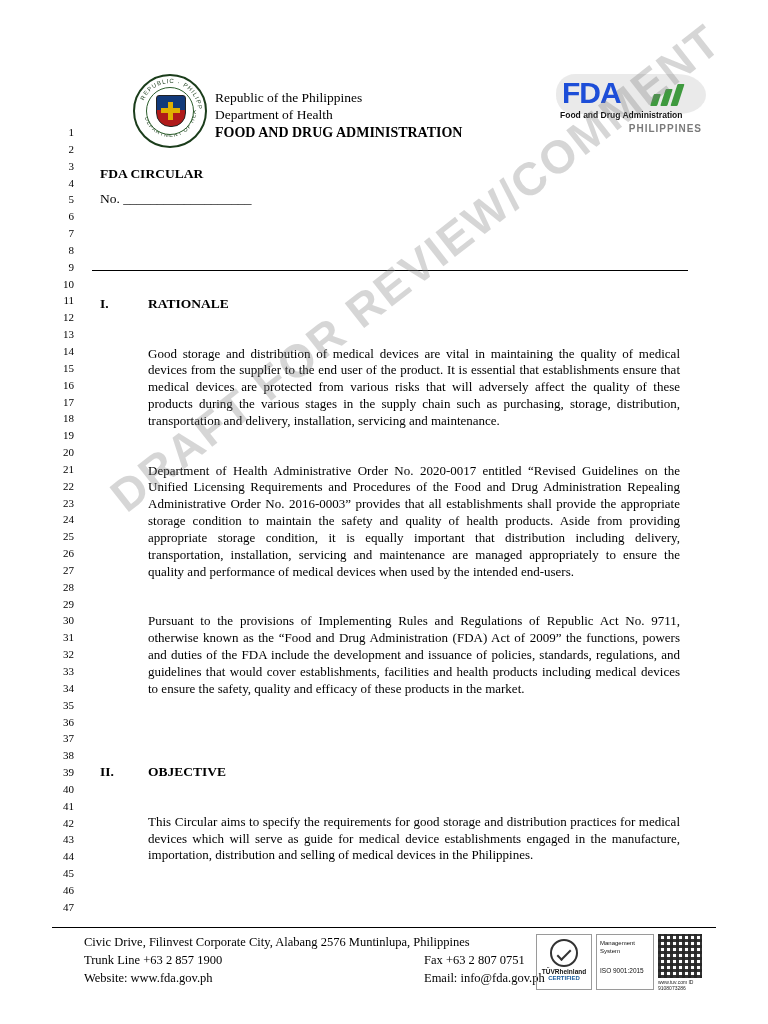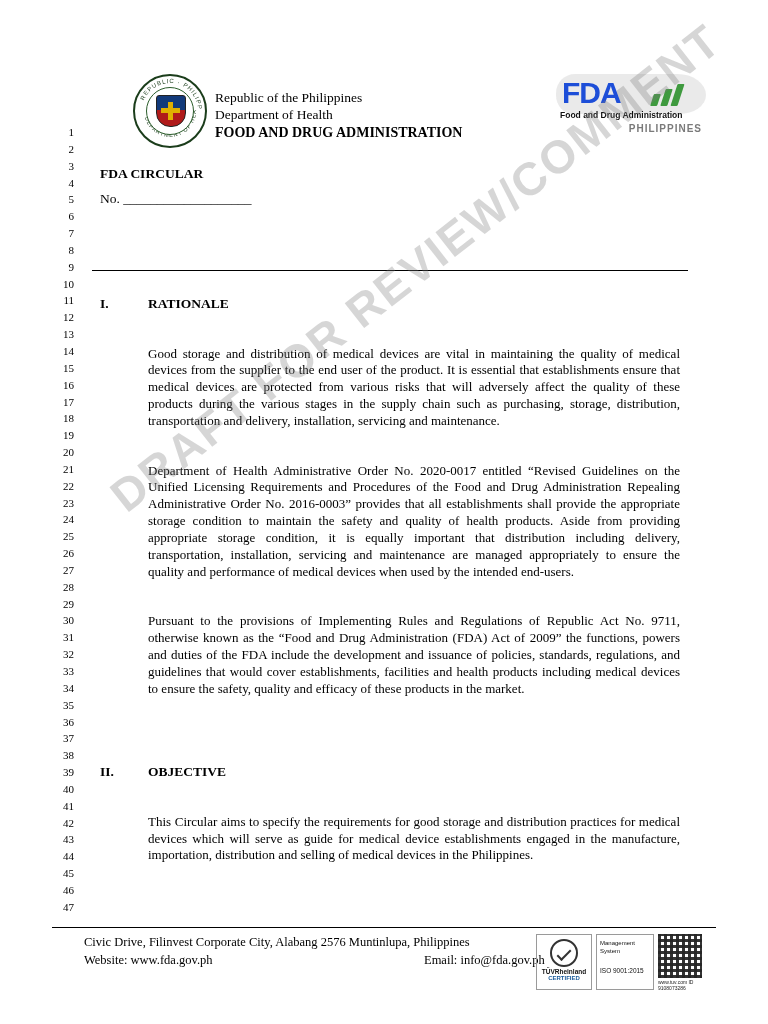--- a/index.html
+++ b/index.html
@@ -486,20 +486,24 @@
     <span>DRAFT FOR REVIEW/COMMENT</span>
   </div>
 
   <div class="footer-rule"></div>
 
   <div class="footer">
     <div class="footer-row">
       <span>Civic Drive, Filinvest Corporate City, Alabang 2576 Muntinlupa, Philippines</span>
     </div>
     <div class="footer-row">
+      <span>Trunk Line +63 2 857 1900</span>
+      <span class="footer-right">Fax  +63 2 807 0751</span>
+    </div>
+    <div class="footer-row">
       <span>Website: www.fda.gov.ph</span>
       <span class="footer-right">Email: info@fda.gov.ph</span>
     </div>
   </div>
 
   <div class="tuv">
     <div class="tuv-circle"></div>
     <div class="tuv-name">TÜVRheinland</div>
     <div class="tuv-cert">CERTIFIED</div>
   </div>

